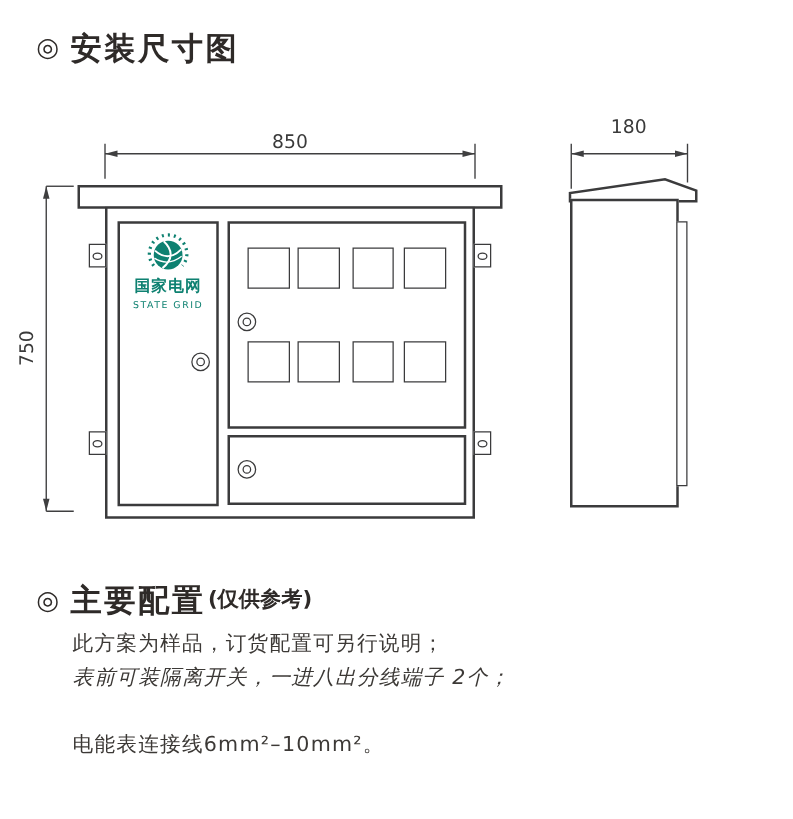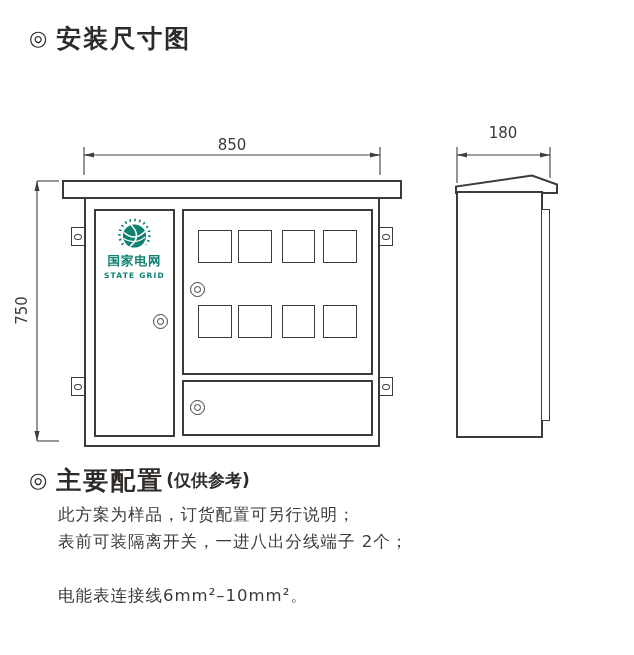--- a/index.html
+++ b/index.html
@@ -25,35 +25,35 @@
   .lock span { width:7px; height:7px; border:1.6px solid #3b3b3c; border-radius:50%; }
   
   .ear { position:absolute; width:14px; height:19px; border:1.6px solid #3b3b3c; background:#fff; display:flex; align-items:center; justify-content:center; }
   .ear span { width:8px; height:6px; border:1.3px solid #3b3b3c; border-radius:50%; }
   
   .dim-label { position:absolute; font-size:15px; color:#3a3a3a; text-align:center; line-height:1; }
   .dim-rot { transform:rotate(-90deg); }
   
   .logo-block { position:absolute; left:94px; top:184px; width:81px; text-align:center; }
   .logo-cn { font-size:12.5px; font-weight:bold; color:#0E8171; letter-spacing:1px; margin-top:1px; }
-  .logo-en { font-size:7.5px; font-weight:bold; color:#0E8171; letter-spacing:1.2px; margin-top:1px; }
+  .logo-en { font-size:7.5px; font-weight:normal; color:#0E8171; letter-spacing:1.2px; margin-top:1px; }
   svg { display:block; }
   .overlay { position:absolute; left:0; top:0; pointer-events:none; }
 </style>
 </head>
 <body>
 
 <div class="page">
 
   <div class="sec-head" style="left:29px; top:26px;">
     <span class="sec-marker">◎</span>
     <span class="sec-title">安装尺寸图</span>
   </div>
 
-  <div class="abs" style="left:0; top:0; width:524px; height:445px;margin-top:32px;">
+  <div class="abs" style="left:0; top:0; width:524px; height:445px;">
 
     <svg class="overlay" width="634" height="445" viewBox="0 0 634 445">
 
       <g stroke="#3f3f40" stroke-width="1.1" fill="none">
         <line x1="84" y1="123" x2="380" y2="123"></line>
         <line x1="84" y1="115" x2="84" y2="143"></line>
         <line x1="380" y1="115" x2="380" y2="143"></line>
       </g>
       <path d="M84 123 L94 120.4 L94 125.6 Z" fill="#3f3f40"></path>
       <path d="M380 123 L370 120.4 L370 125.6 Z" fill="#3f3f40"></path>
@@ -139,16 +139,16 @@
     <div class="rect thin" style="left:541px; top:177px; width:9px; height:212px;"></div>
   </div>
 
   <div class="sec-head" style="left:29px; top:468px;">
     <span class="sec-marker">◎</span>
     <span class="sec-title">主要配置</span>
     <span class="sec-note" style="margin-left:-7px;">(仅供参考)</span>
   </div>
 
   <div class="cfg-line" style="top:504px;">此方案为样品，订货配置可另行说明；</div>
-  <div class="cfg-line" style="top:531px;">表前可装隔离开关，一进八出分线端子 2个；</div>
+  <div class="cfg-line" style="top:531px;font-style:italic;">表前可装隔离开关，一进八出分线端子 2个；</div>
   <div class="cfg-line" style="top:585px;">电能表连接线6mm²–10mm²。</div>
 
 </div>
 
 </body></html>

